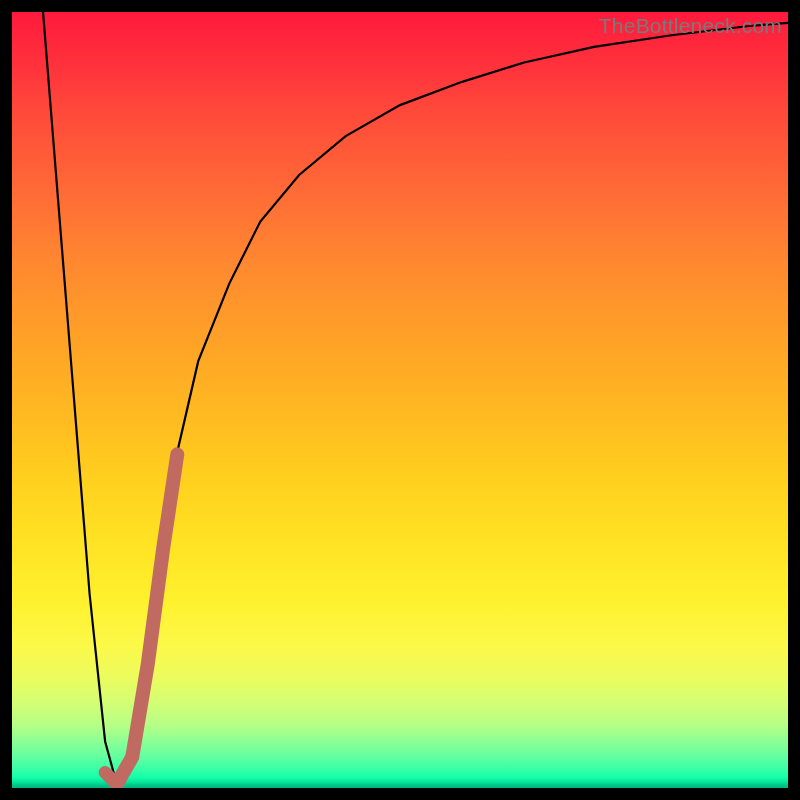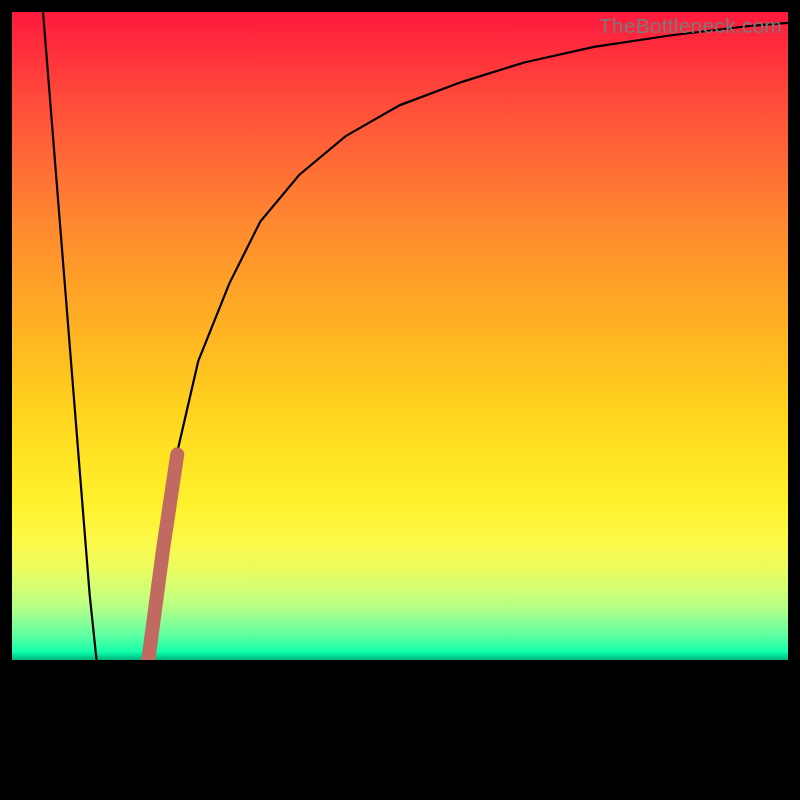--- a/index.html
+++ b/index.html
@@ -17,21 +17,21 @@
     top: 12px;
     width: 776px;
     height: 776px;
     background: #000;
   }
   .plot-area {
     position: absolute;
     left: 12px;
     top: 12px;
     width: 776px;
-    height: 648px;
+    height: 776px;
     overflow: hidden;
   }
   .gradient {
     position: absolute;
     inset: 0;
     background: linear-gradient(to bottom,
       #ff1a3d 0%,
       #ff2f3c 6%,
       #ff4d3a 14%,
       #ff6a36 23%,

